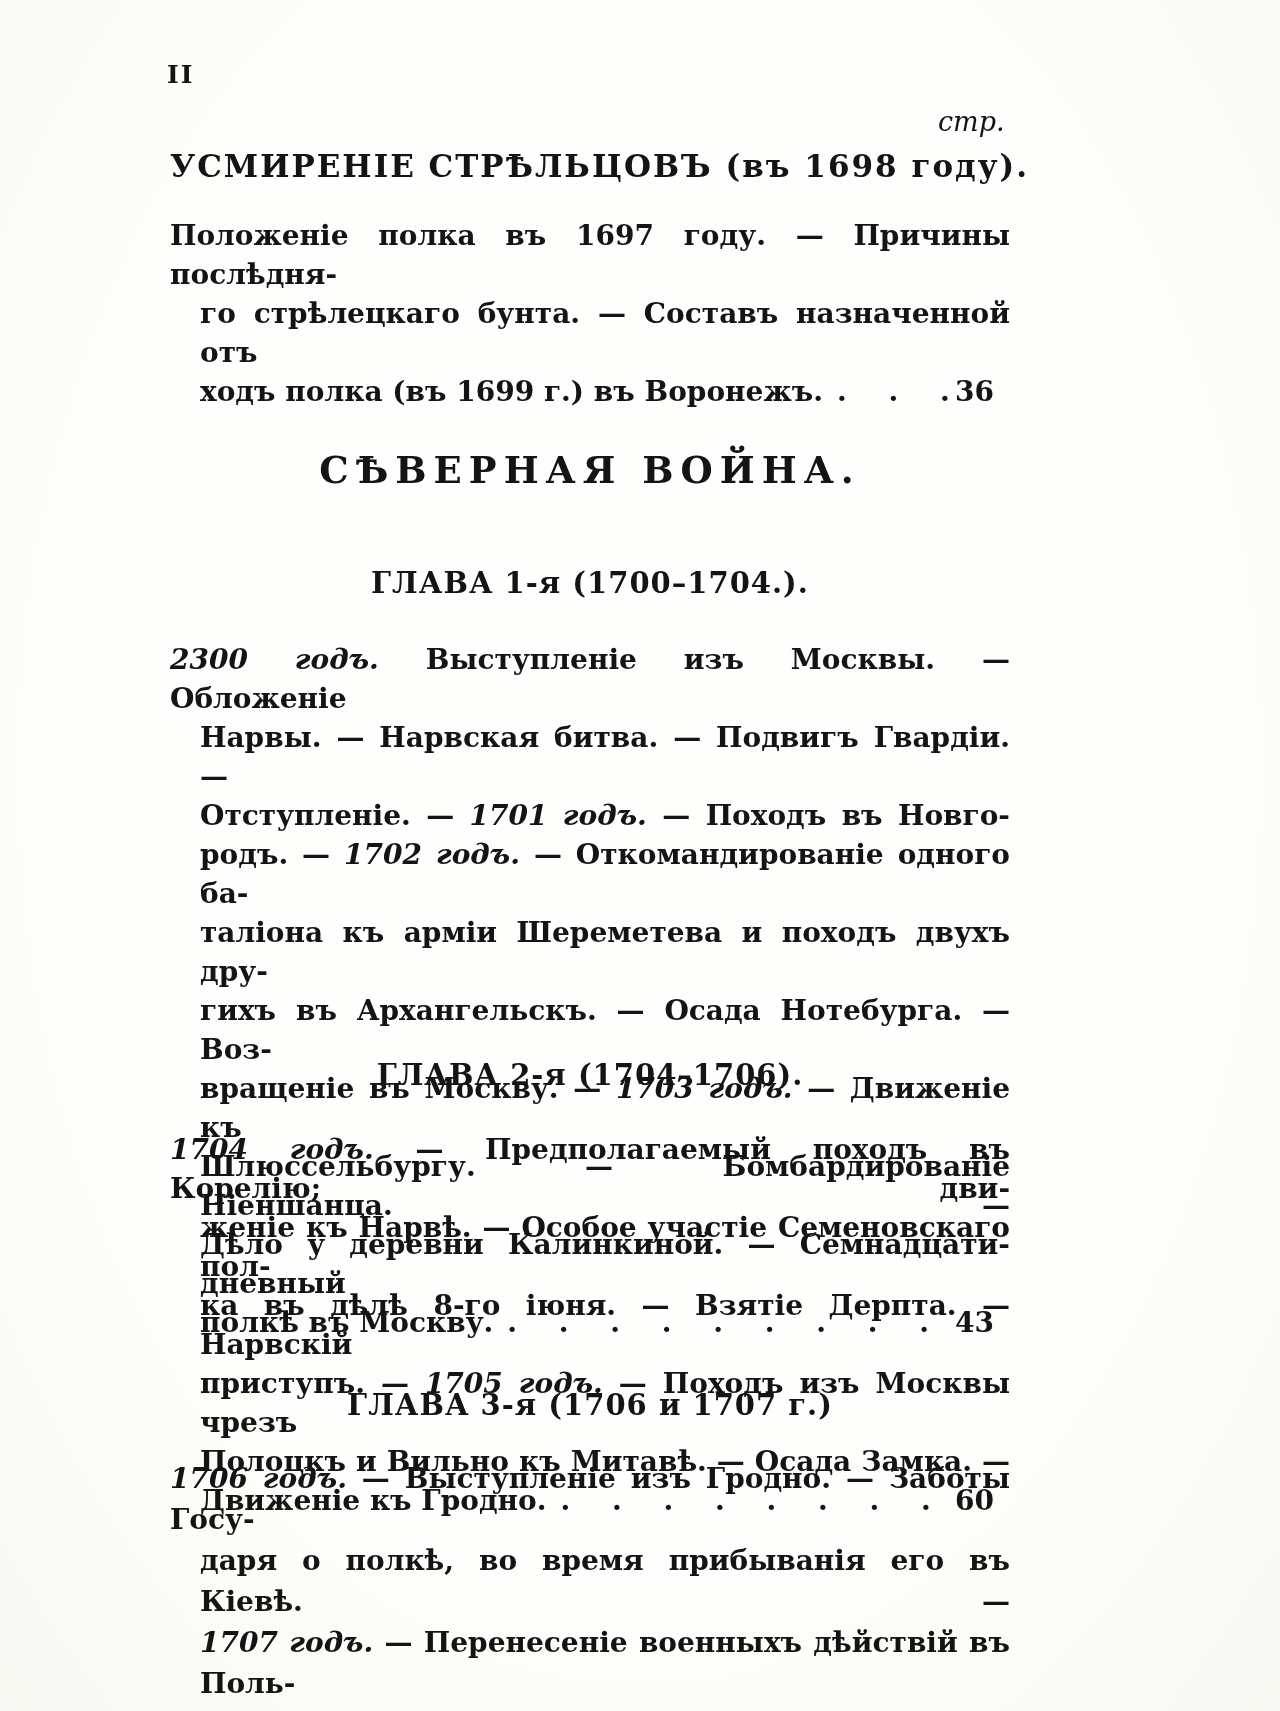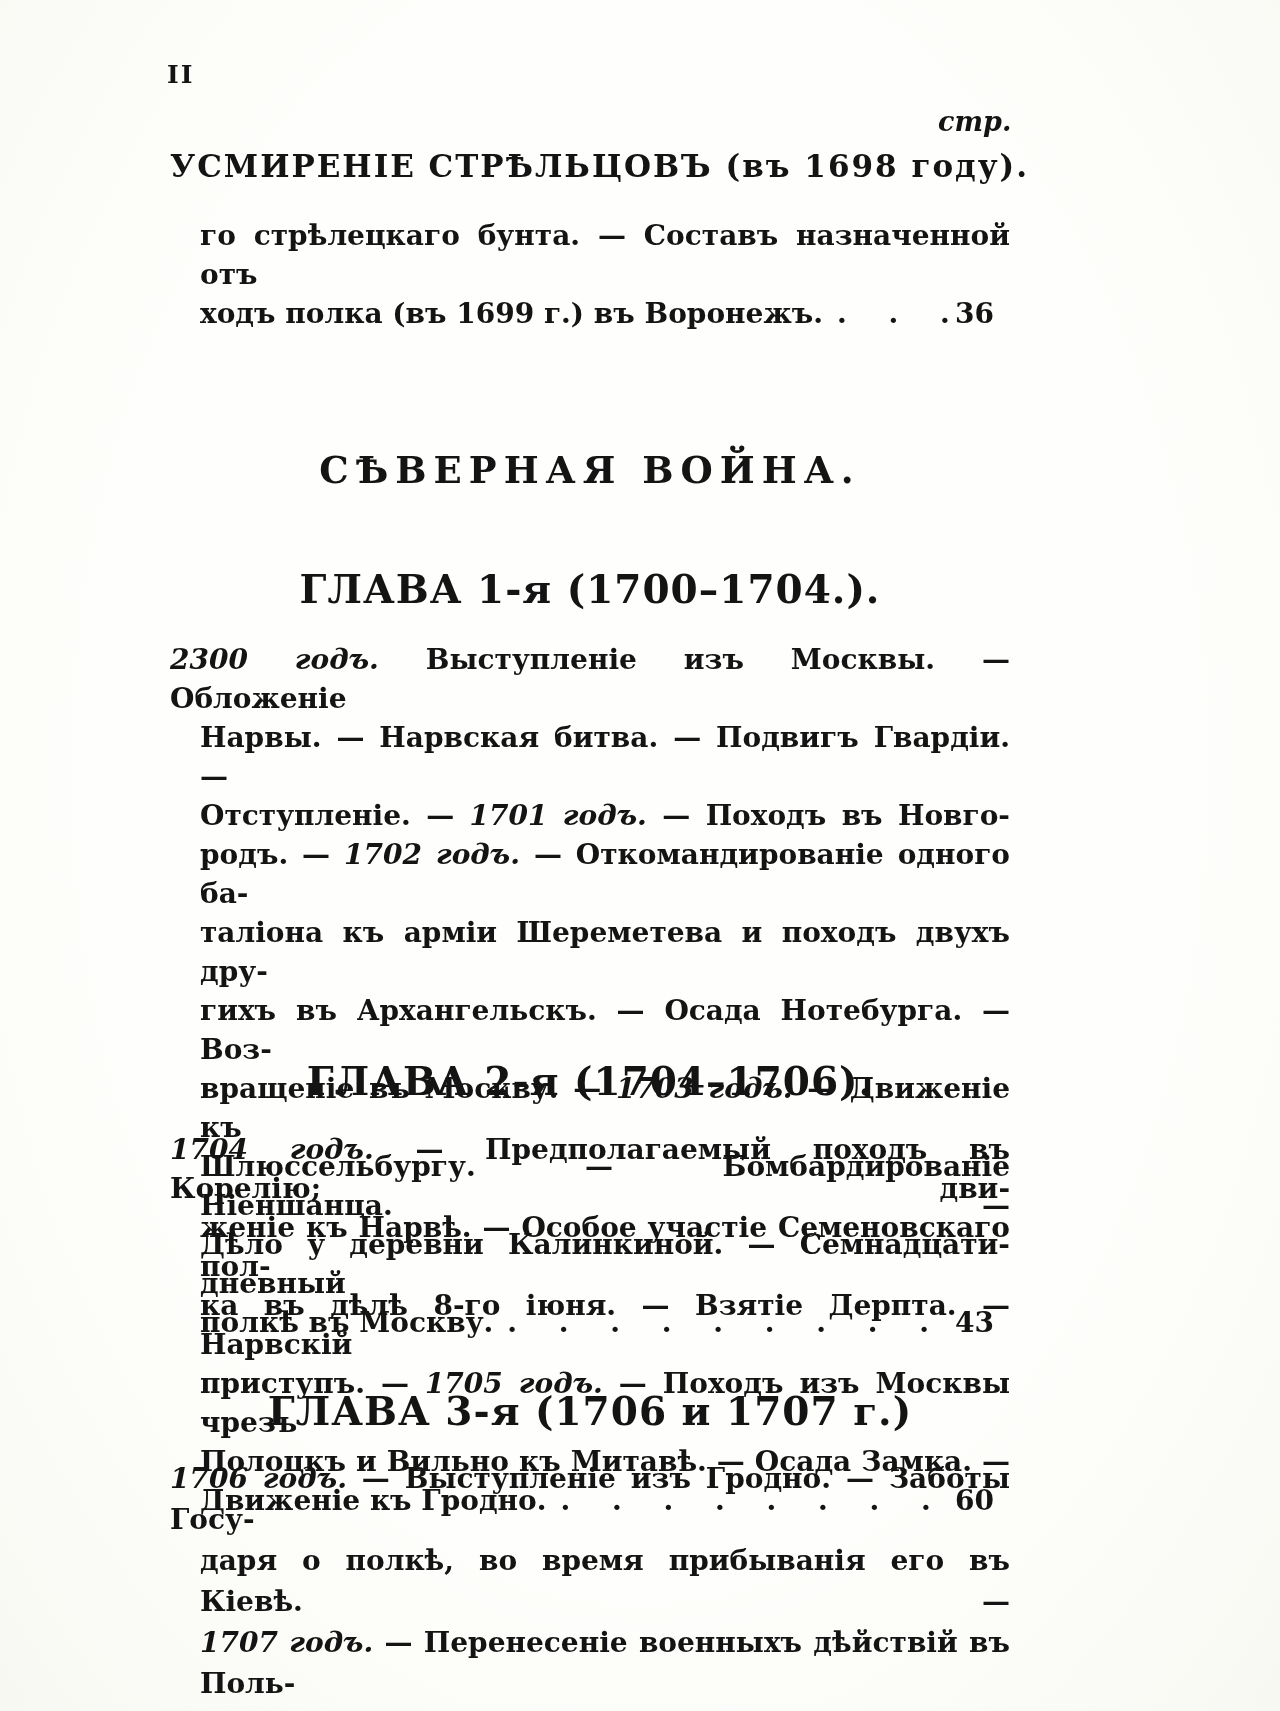--- a/index.html
+++ b/index.html
@@ -12,29 +12,29 @@
     overflow:hidden;
   }
   .page{position:absolute;inset:0;
     background:radial-gradient(ellipse at 50% 45%, #fefefc 60%, #f8f8f3 100%);}
   .folio{
     position:absolute;left:167px;top:60px;
     font-size:25px;font-weight:bold;letter-spacing:2px;
   }
   .col-label{
     position:absolute;left:938px;top:106px;width:80px;
-    font-size:27px;font-style:italic;font-weight:bold;text-align:left;
+    font-size:27px;font-style:italic;font-weight:normal;text-align:left;
   }
   .heading{
     position:absolute;left:170px;width:840px;
     text-align:center;font-weight:bold;white-space:nowrap;
   }
   .section-heading{top:148px;font-size:31px;letter-spacing:2px;}
   .part-heading{top:448px;font-size:37px;letter-spacing:7px;}
-  .chapter-heading{font-size:39px;letter-spacing:1px;}
+  .chapter-heading{font-size:29px;letter-spacing:1px;}
   .b3{top:566px;}
   .b5{top:1058px;}
   .b7{top:1388px;}
   .entry{
     position:absolute;left:170px;width:840px;
     font-size:28px;font-weight:bold;line-height:39px;
   }
   .b1{top:216px;}
   .b4{top:640px;}
   .b6{top:1130px;}
@@ -51,20 +51,21 @@
 </style>
 </head>
 <body>
 
 <div class="page">
   <div class="folio">II</div>
   <div class="col-label">стр.</div>
   <div id="content">
       <div class="heading section-heading b0">УСМИРЕНІЕ СТРѢЛЬЦОВЪ (въ 1698 году).</div>
       <div class="entry b1">
+        <div class="line"><span><span>Положеніе полка въ 1697 году. — Причины послѣдня-</span></span></div>
         <div class="line cont"><span><span>го стрѣлецкаго бунта. — Составъ назначенной отъ</span></span></div>
         <div class="line cont line-last">
           <span><span>ходъ полка (въ 1699 г.) въ Воронежъ.</span></span>
           <span class="dots">. . . . . .</span>
           <span class="pagenum">36</span>
         </div>
       </div>
       <div class="heading part-heading b2">СѢВЕРНАЯ ВОЙНА.</div>
       <div class="heading chapter-heading b3">ГЛАВА 1-я (1700–1704.).</div>
       <div class="entry b4">

